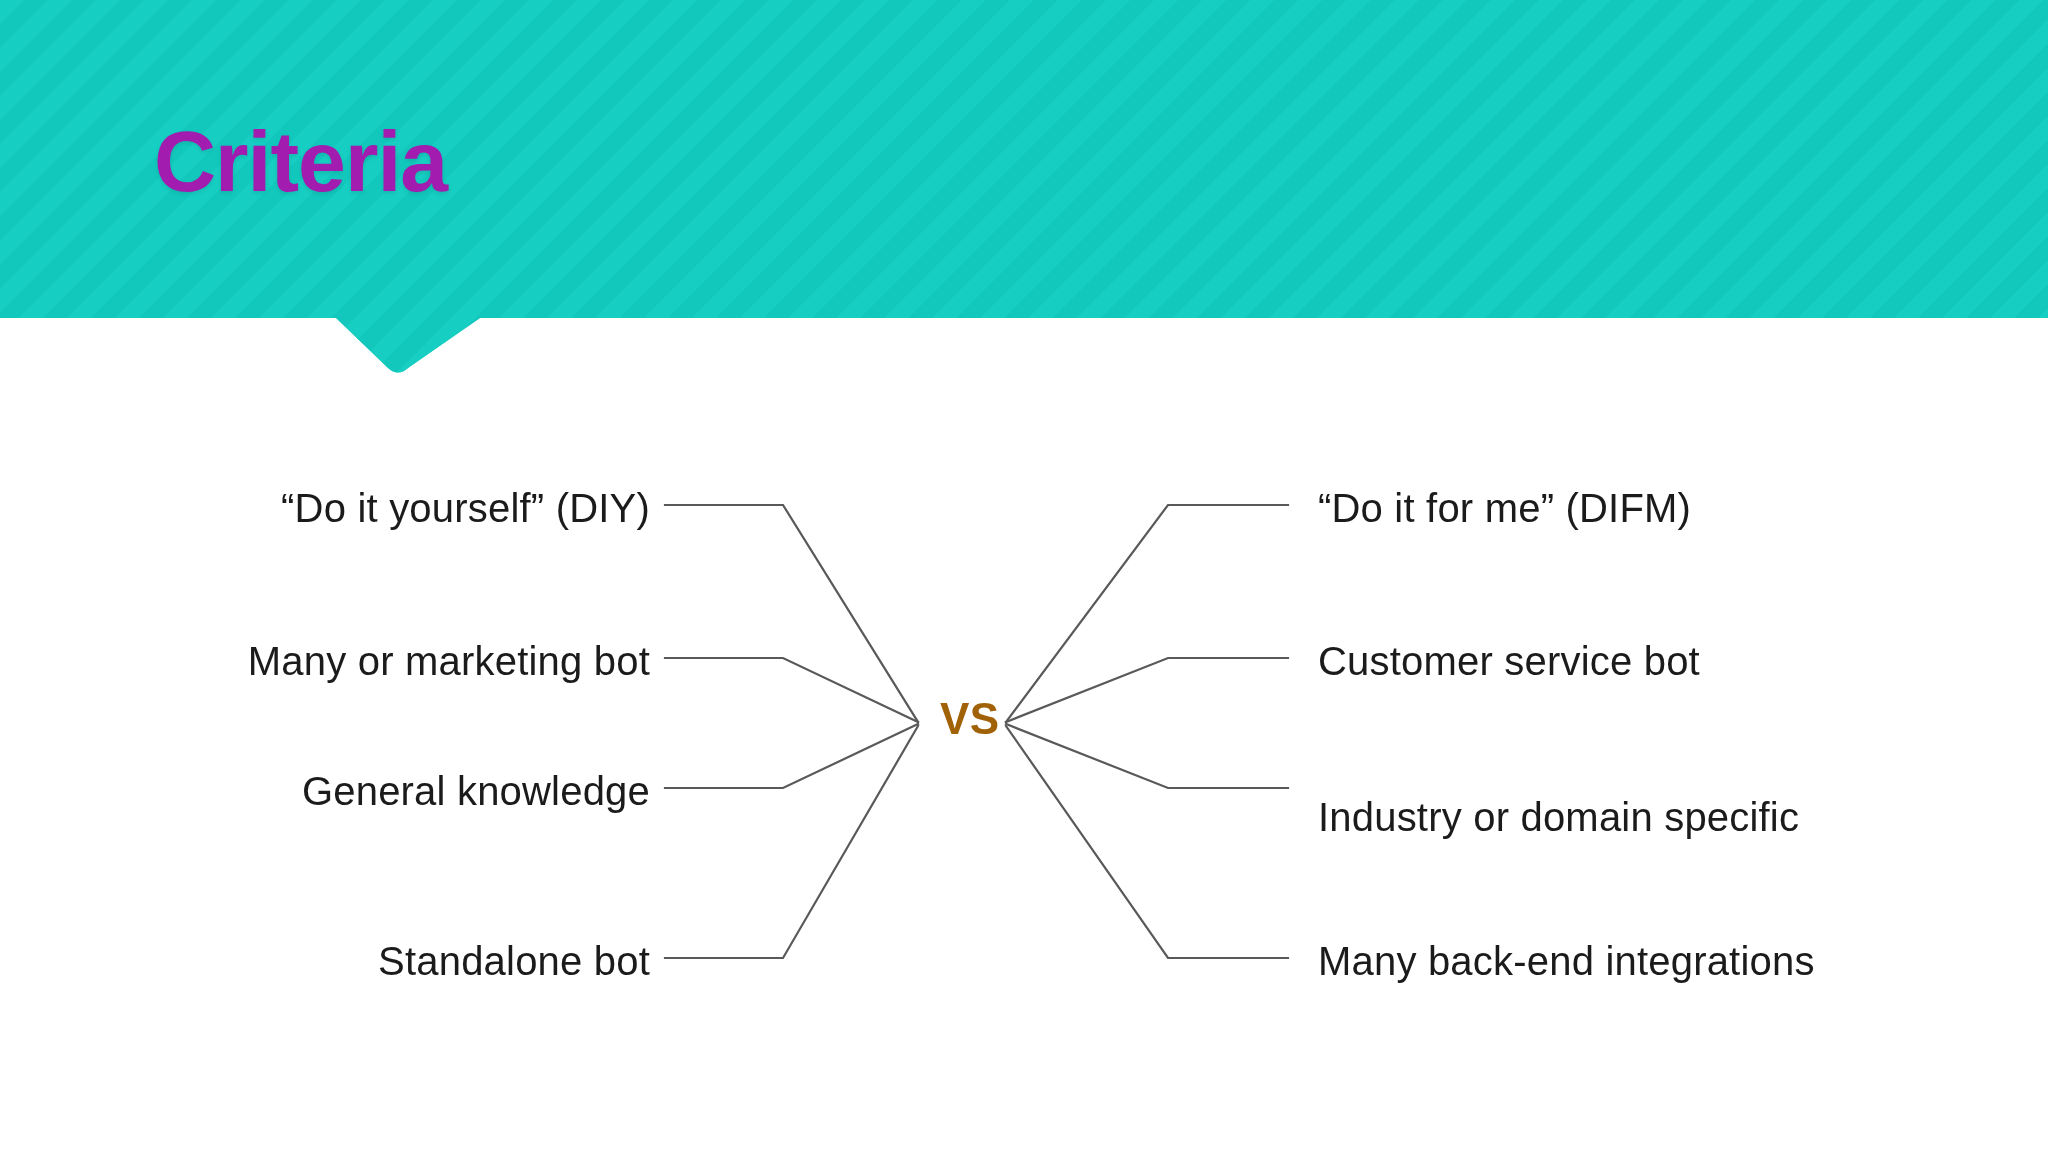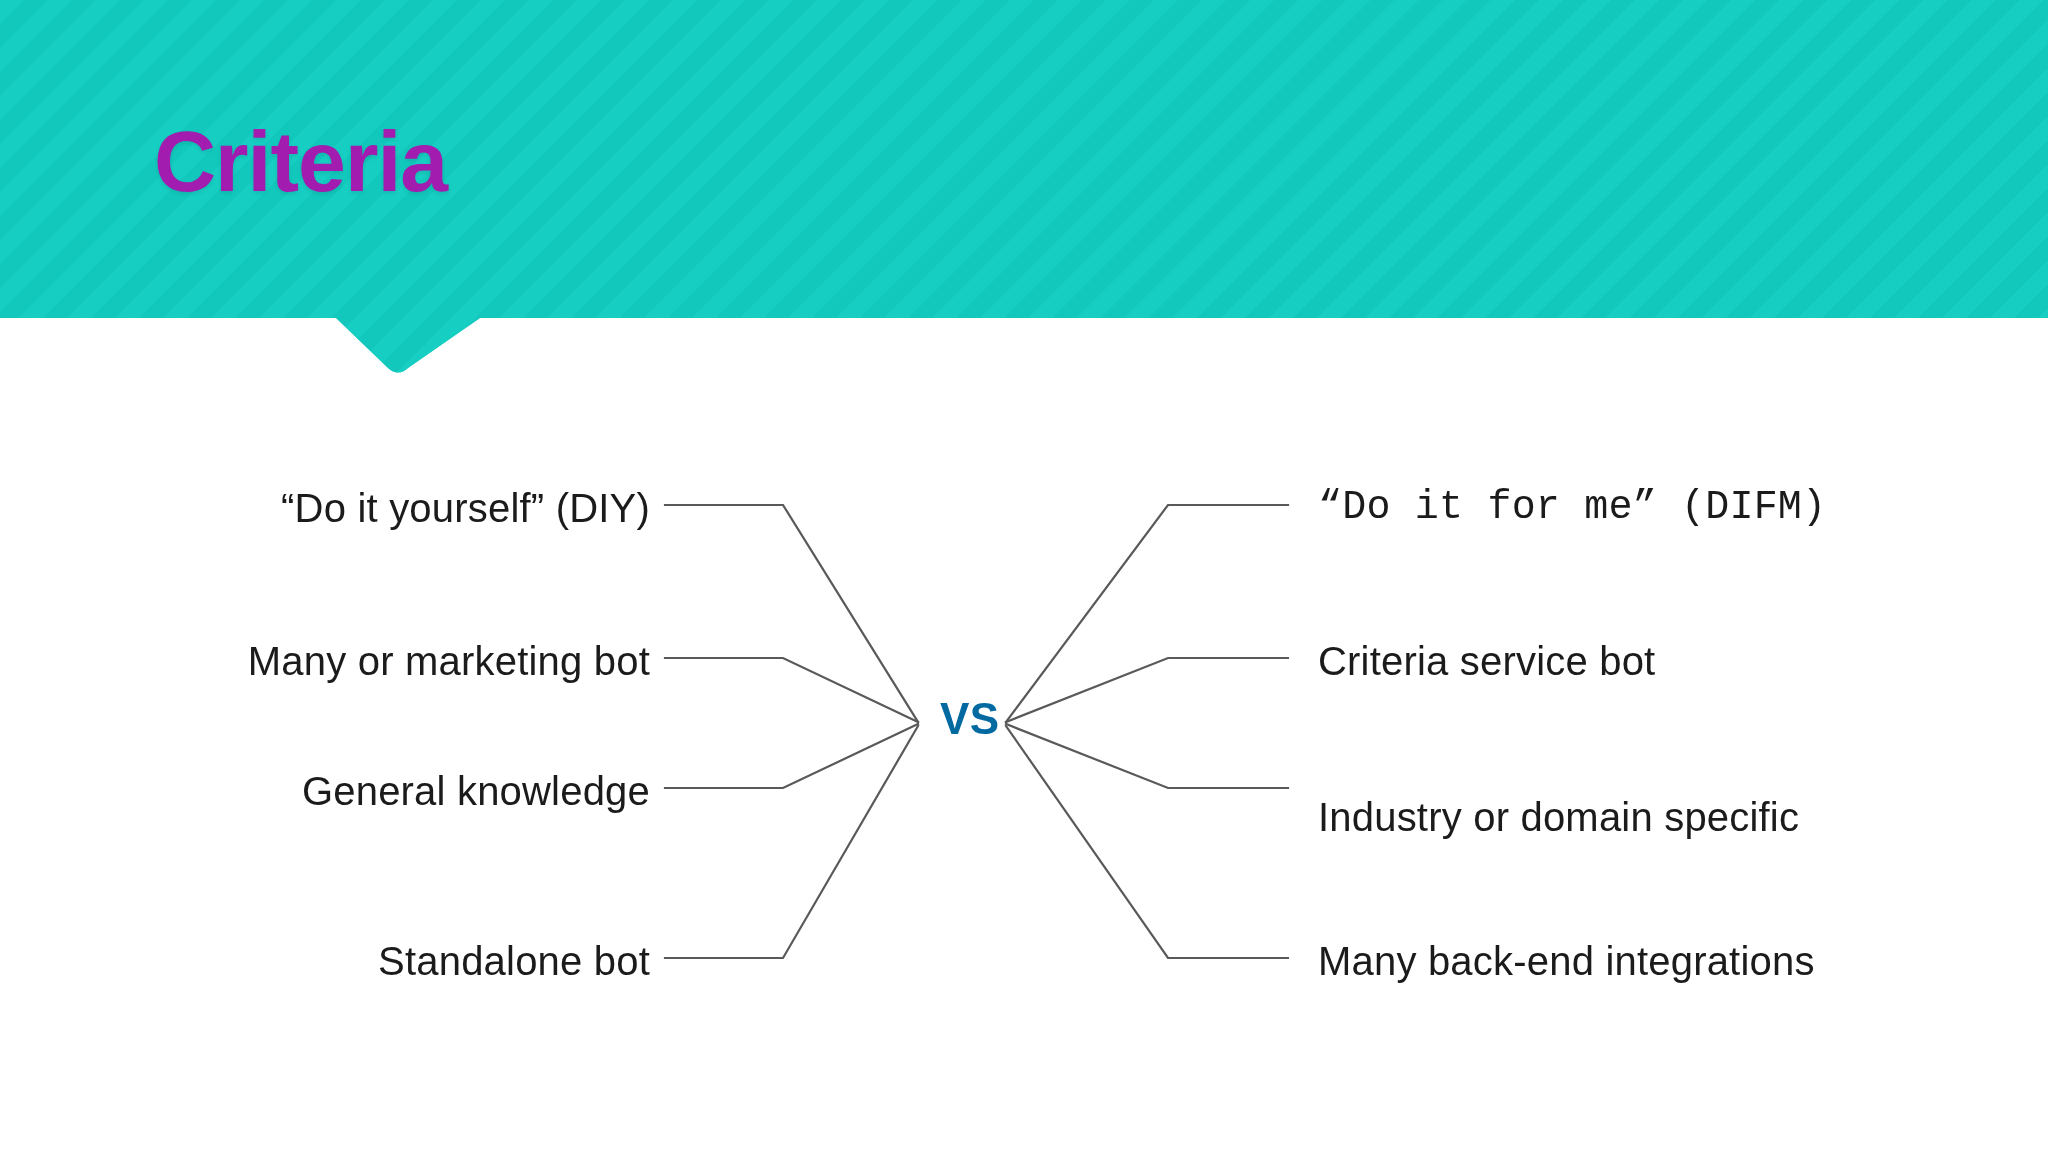--- a/index.html
+++ b/index.html
@@ -87,21 +87,21 @@
 
   .vs-badge {
     position: absolute;
     left: 940px;
     top: 697px;
     width: 48px;
     text-align: center;
     font-family: "Liberation Sans", sans-serif;
     font-size: 44px;
     font-weight: 700;
-    color: #0369a1;
+    color: #a16207;
     line-height: 1;
     letter-spacing: 0.5px;
   }
 </style>
 </head>
 <body>
 
 <div class="slide">
 
   <div class="banner-wrap">
@@ -138,21 +138,21 @@
         <path d="M1288,788 H1168 L1006,724"></path>
         <path d="M1288,958 H1168 L1006,726"></path>
       </g>
     </svg>
 
     <div class="item-label left-label" style="top:488px;">“Do it yourself” (DIY)</div>
     <div class="item-label left-label" style="top:641px;">Many or marketing bot</div>
     <div class="item-label left-label" style="top:941px;">Standalone bot</div>
     <div class="item-label left-label" style="top:771px;">General knowledge</div>
 
-    <div class="item-label right-label" style="top:488px;font-family:Liberation Mono, monospace;">“Do it for me” (DIFM)</div>
-    <div class="item-label right-label" style="top:641px;">Criteria service bot</div>
+    <div class="item-label right-label" style="top:488px;">“Do it for me” (DIFM)</div>
+    <div class="item-label right-label" style="top:641px;">Customer service bot</div>
     <div class="item-label right-label" style="top:749px;margin-top:48px;">Industry or domain specific</div>
     <div class="item-label right-label" style="top:941px;">Many back-end integrations</div>
 
     <div class="vs-badge">VS</div>
 
   </div>
 </div>
 
 </body></html>

